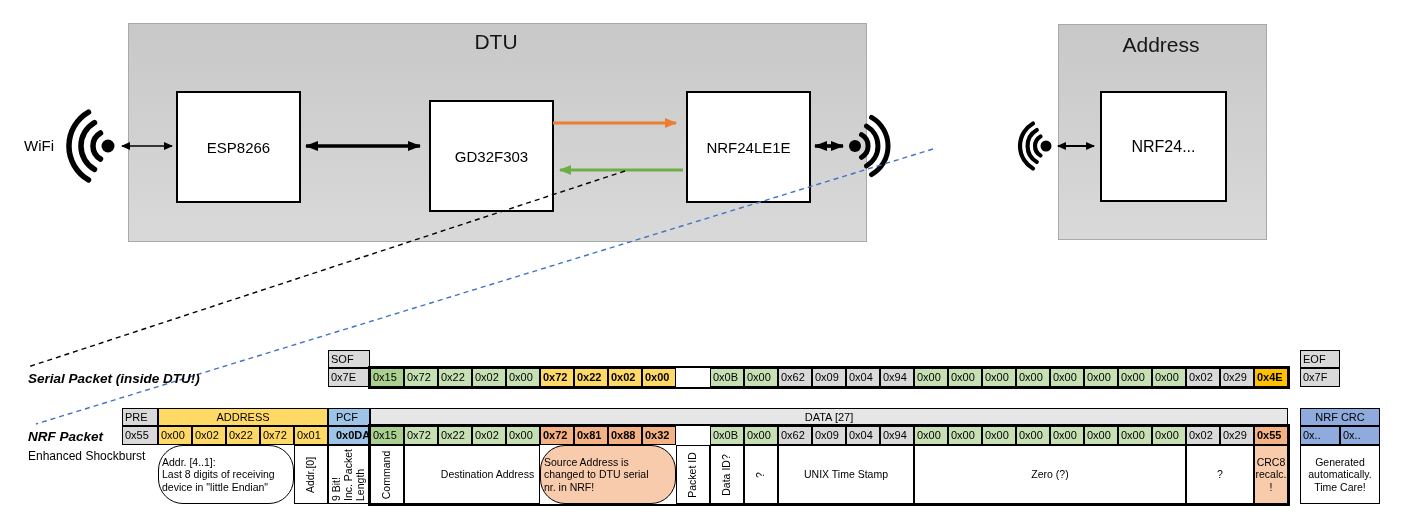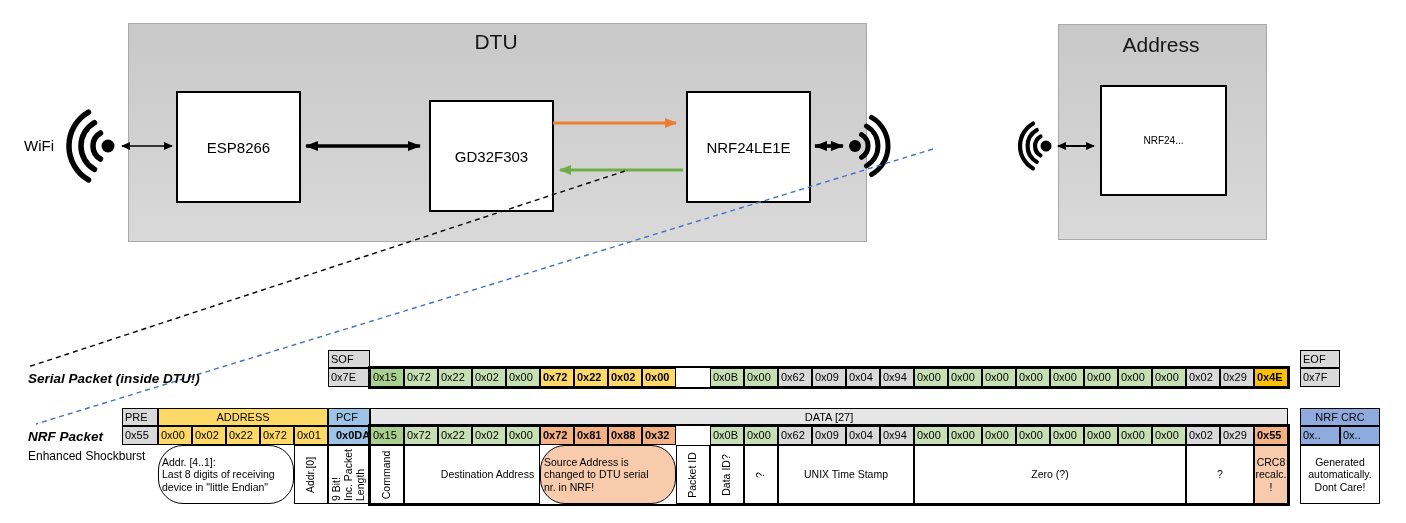--- a/index.html
+++ b/index.html
@@ -52,21 +52,21 @@
 
   <div class="graybox" style="left:128px;top:23px;width:737px;height:217px;"></div>
   <div class="graybox" style="left:1058px;top:24px;width:207px;height:214px;"></div>
 
   <div class="boxtitle" style="left:496px;top:30px;">DTU</div>
   <div class="boxtitle" style="left:1161px;top:33px;">Address</div>
 
   <div class="chip" style="left:176px;top:91px;width:121px;height:108px;">ESP8266</div>
   <div class="chip" style="left:429px;top:100px;width:121px;height:108px;">GD32F303</div>
   <div class="chip" style="left:686px;top:91px;width:121px;height:108px;">NRF24LE1E</div>
-  <div class="chip" style="left:1100px;top:85px;width:123px;height:107px;font-size:10px;">NRF24...</div>
+  <div class="chip" style="left:1100px;top:91px;width:123px;height:107px;font-size:16px;">NRF24...</div>
 
   <div class="wifi-label">WiFi</div>
 
   <svg id="overlay" width="1406" height="523" viewBox="0 0 1406 523">
     <defs>
       <marker id="mb" markerWidth="14" markerHeight="12" refX="12" refY="5" orient="auto-start-reverse" markerUnits="userSpaceOnUse">
         <path d="M0,0 L13,5 L0,10 Z" fill="#000"></path>
       </marker>
       <marker id="ms" markerWidth="10" markerHeight="9" refX="8" refY="4" orient="auto-start-reverse" markerUnits="userSpaceOnUse">
         <path d="M0,0 L9,4 L0,8 Z" fill="#000"></path>
@@ -206,18 +206,18 @@
       <div class="cell white ann rot ctr" style="grid-area: 3 / 18 / auto / span 1;"><div>Data ID?</div></div>
       <div class="cell white ann rot ctr" style="grid-area: 3 / 19 / auto / span 1;"><div>?</div></div>
       <div class="cell white ann ctr" style="grid-area: 3 / 20 / auto / span 4;">UNIX Time Stamp</div>
       <div class="cell white ann ctr" style="grid-area: 3 / 24 / auto / span 8;">Zero (?)</div>
       <div class="cell white ann ctr" style="grid-area: 3 / 32 / auto / span 2;">?</div>
       <div class="cell salmonlt ann ctr" style="grid-area: 3 / 34 / auto / span 1;">CRC8
 recalc.
 !</div>
       <div class="cell white ann ctr" style="grid-area: 3 / 36 / auto / span 2;">Generated
 automatically.
-Dont Care!</div>
+Time Care!</div>
     </div>
 
   <div class="thick" id="serial-thick"></div>
   <div class="thick" id="nrf-thick"></div>
 </div>
 
 </body></html>

